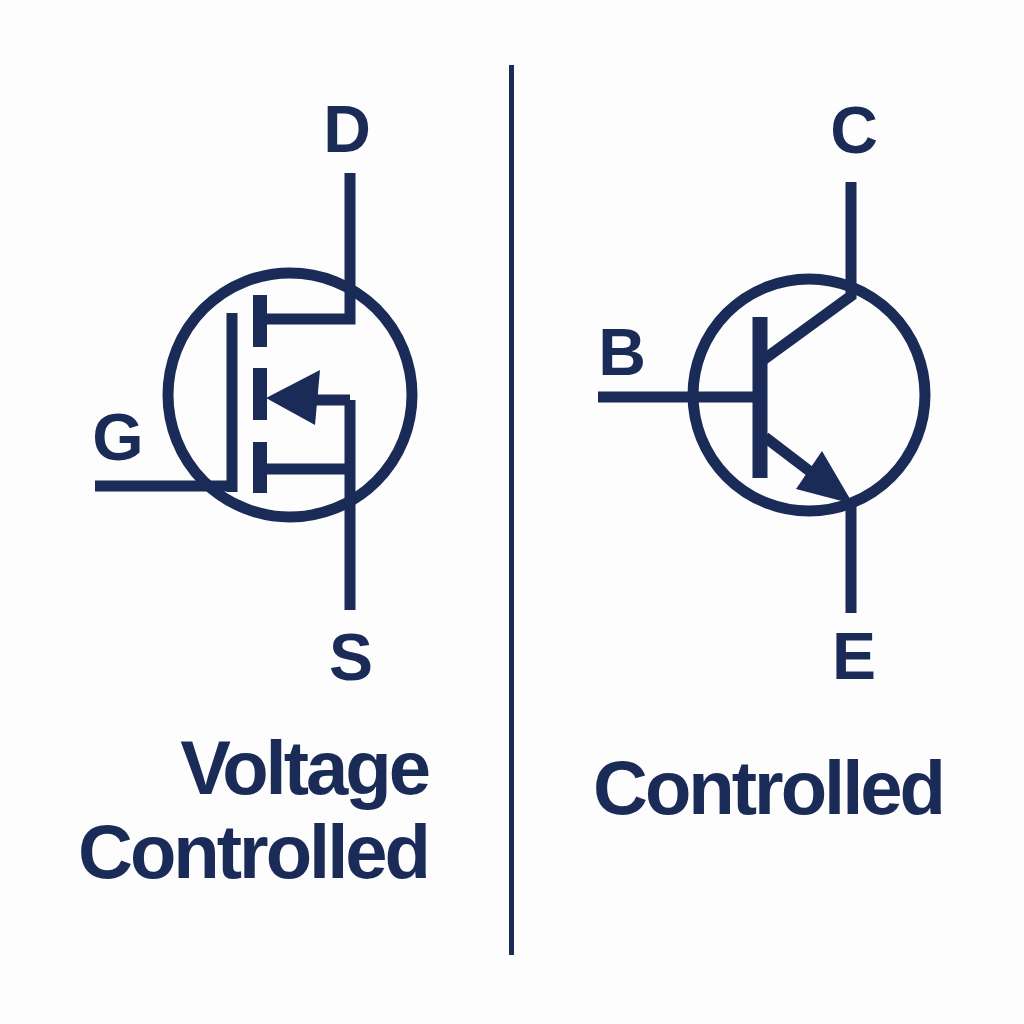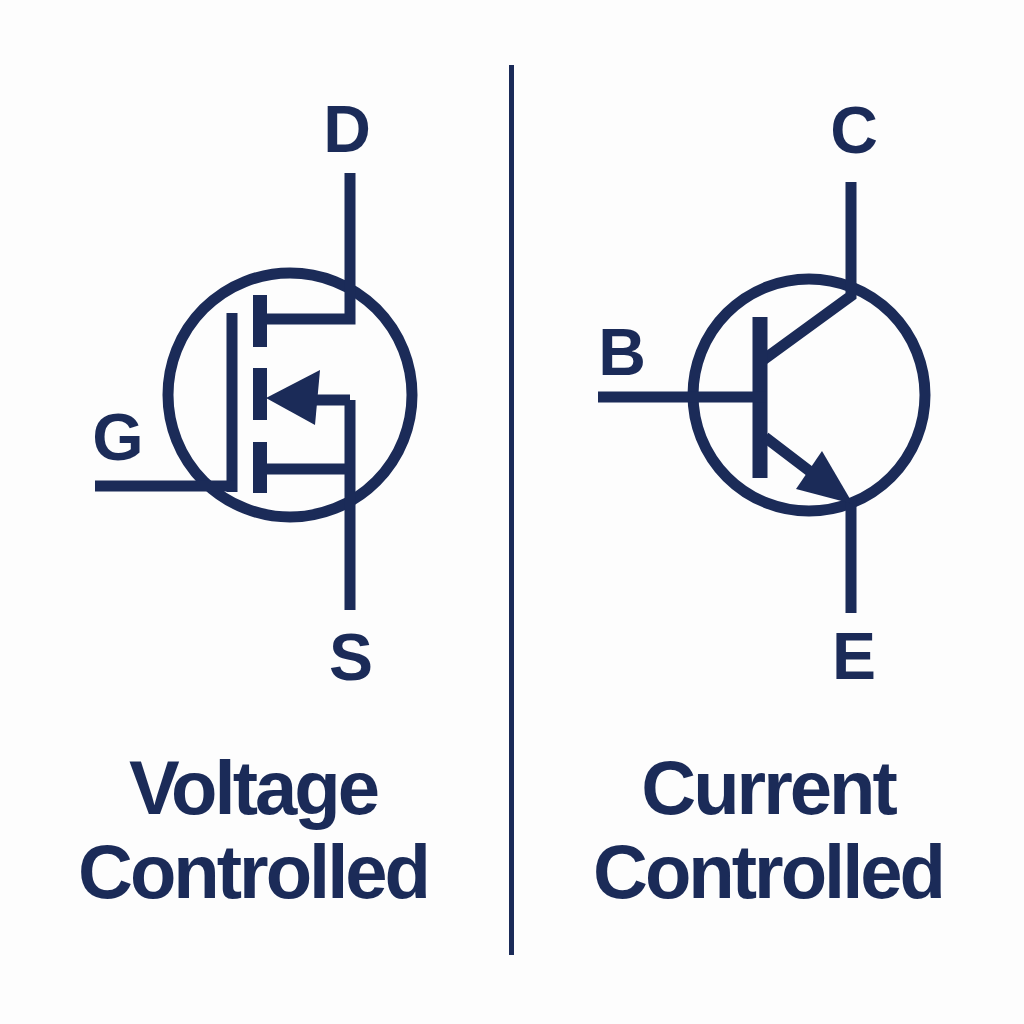--- a/index.html
+++ b/index.html
@@ -91,22 +91,21 @@
   <div class="divider"></div>
 
   <div class="term" style="left:346px; top:129px;">D</div>
   <div class="term" style="left:117px; top:437px;">G</div>
   <div class="term" style="left:350px; top:657px;">S</div>
 
   <div class="term" style="left:853px; top:130px;">C</div>
   <div class="term" style="left:621px; top:352px;">B</div>
   <div class="term" style="left:853px; top:656px;">E</div>
 
-  <div class="caption" style="left:253px; top:746px;">
+  <div class="caption" style="left:253px; top:726px;text-align:right;">
     <div>Voltage</div>
     <div>Controlled</div>
   </div>
   <div class="caption" style="left:768px; top:746px;">
-    <div>Current</div>
     <div>Controlled</div>
   </div>
 
 </div>
 
 </body></html>

